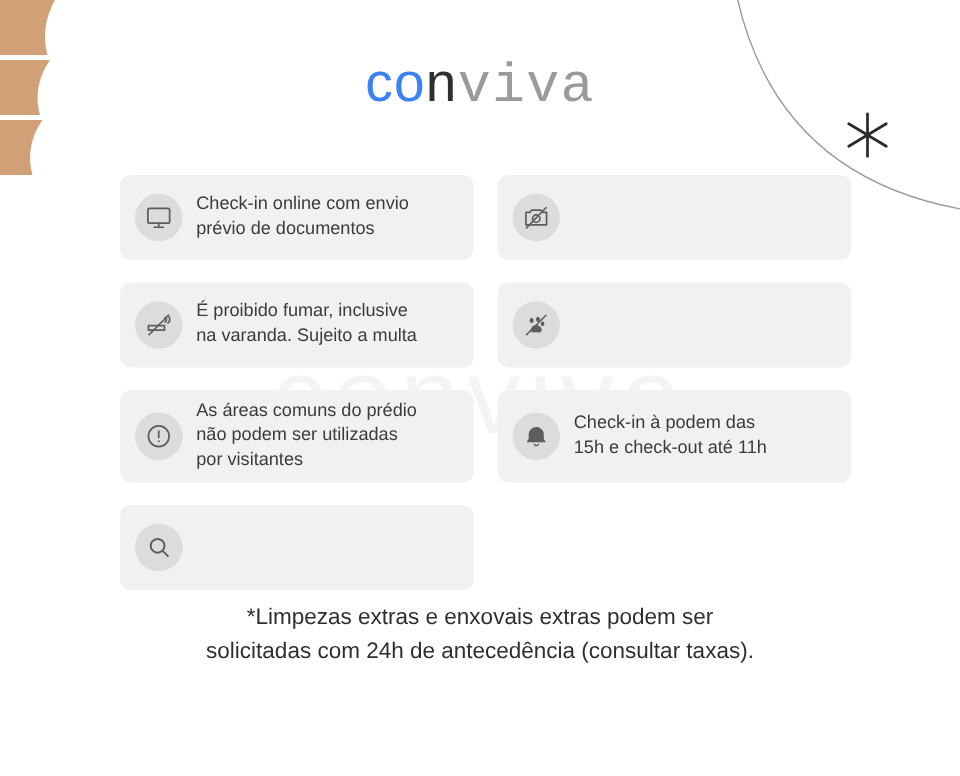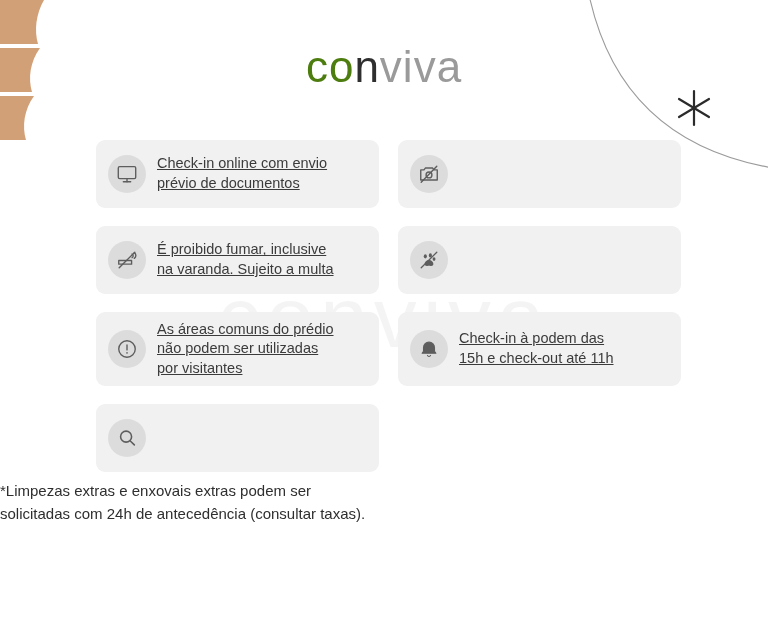--- a/index.html
+++ b/index.html
@@ -71,23 +71,23 @@
     text-align: center;
   }
   .logo {
     display: inline-block;
     font-size: 44px;
     letter-spacing: 1px;
     font-weight: 400;
     color: #8d8d8d;
     font-family: "Liberation Sans", sans-serif;
   }
-  .logo .seg-a { color: #4d7c0f; }
+  .logo .seg-a { color: #3b82f6; }
   .logo .seg-n { color: #2f2f2f; }
-  .logo .seg-b { color: #9a9a9a; }
+  .logo .seg-b { color: #9a9a9a; font-family: Liberation Mono, monospace; }
 
   
   .grid {
     position: absolute;
     top: 140px;
     left: 96px;
     width: 585px;
     display: grid;
     grid-template-columns: 283px 283px;
     grid-column-gap: 19px;
@@ -113,31 +113,30 @@
     justify-content: center;
     margin-right: 11px;
   }
   .icon-badge svg { display: block; }
   .card-text {
     font-size: 14.5px;
     line-height: 1.35;
     color: #3b3b3b;
     font-family: "Liberation Sans", sans-serif;
     white-space: pre-line;
-    text-decoration: underline;
   }
 
   
   .footnote {
     position: absolute;
     top: 480px;
     left: 0;
     right: 0;
-    text-align: left;
-    font-size: 15px;
+    text-align: center;
+    font-size: 18px;
     line-height: 1.5;
     color: #2f2f2f;
     white-space: pre-line;
     font-family: "Liberation Sans", sans-serif;
   }
 </style>
 </head>
 <body>
 
 <div class="deco-left">

